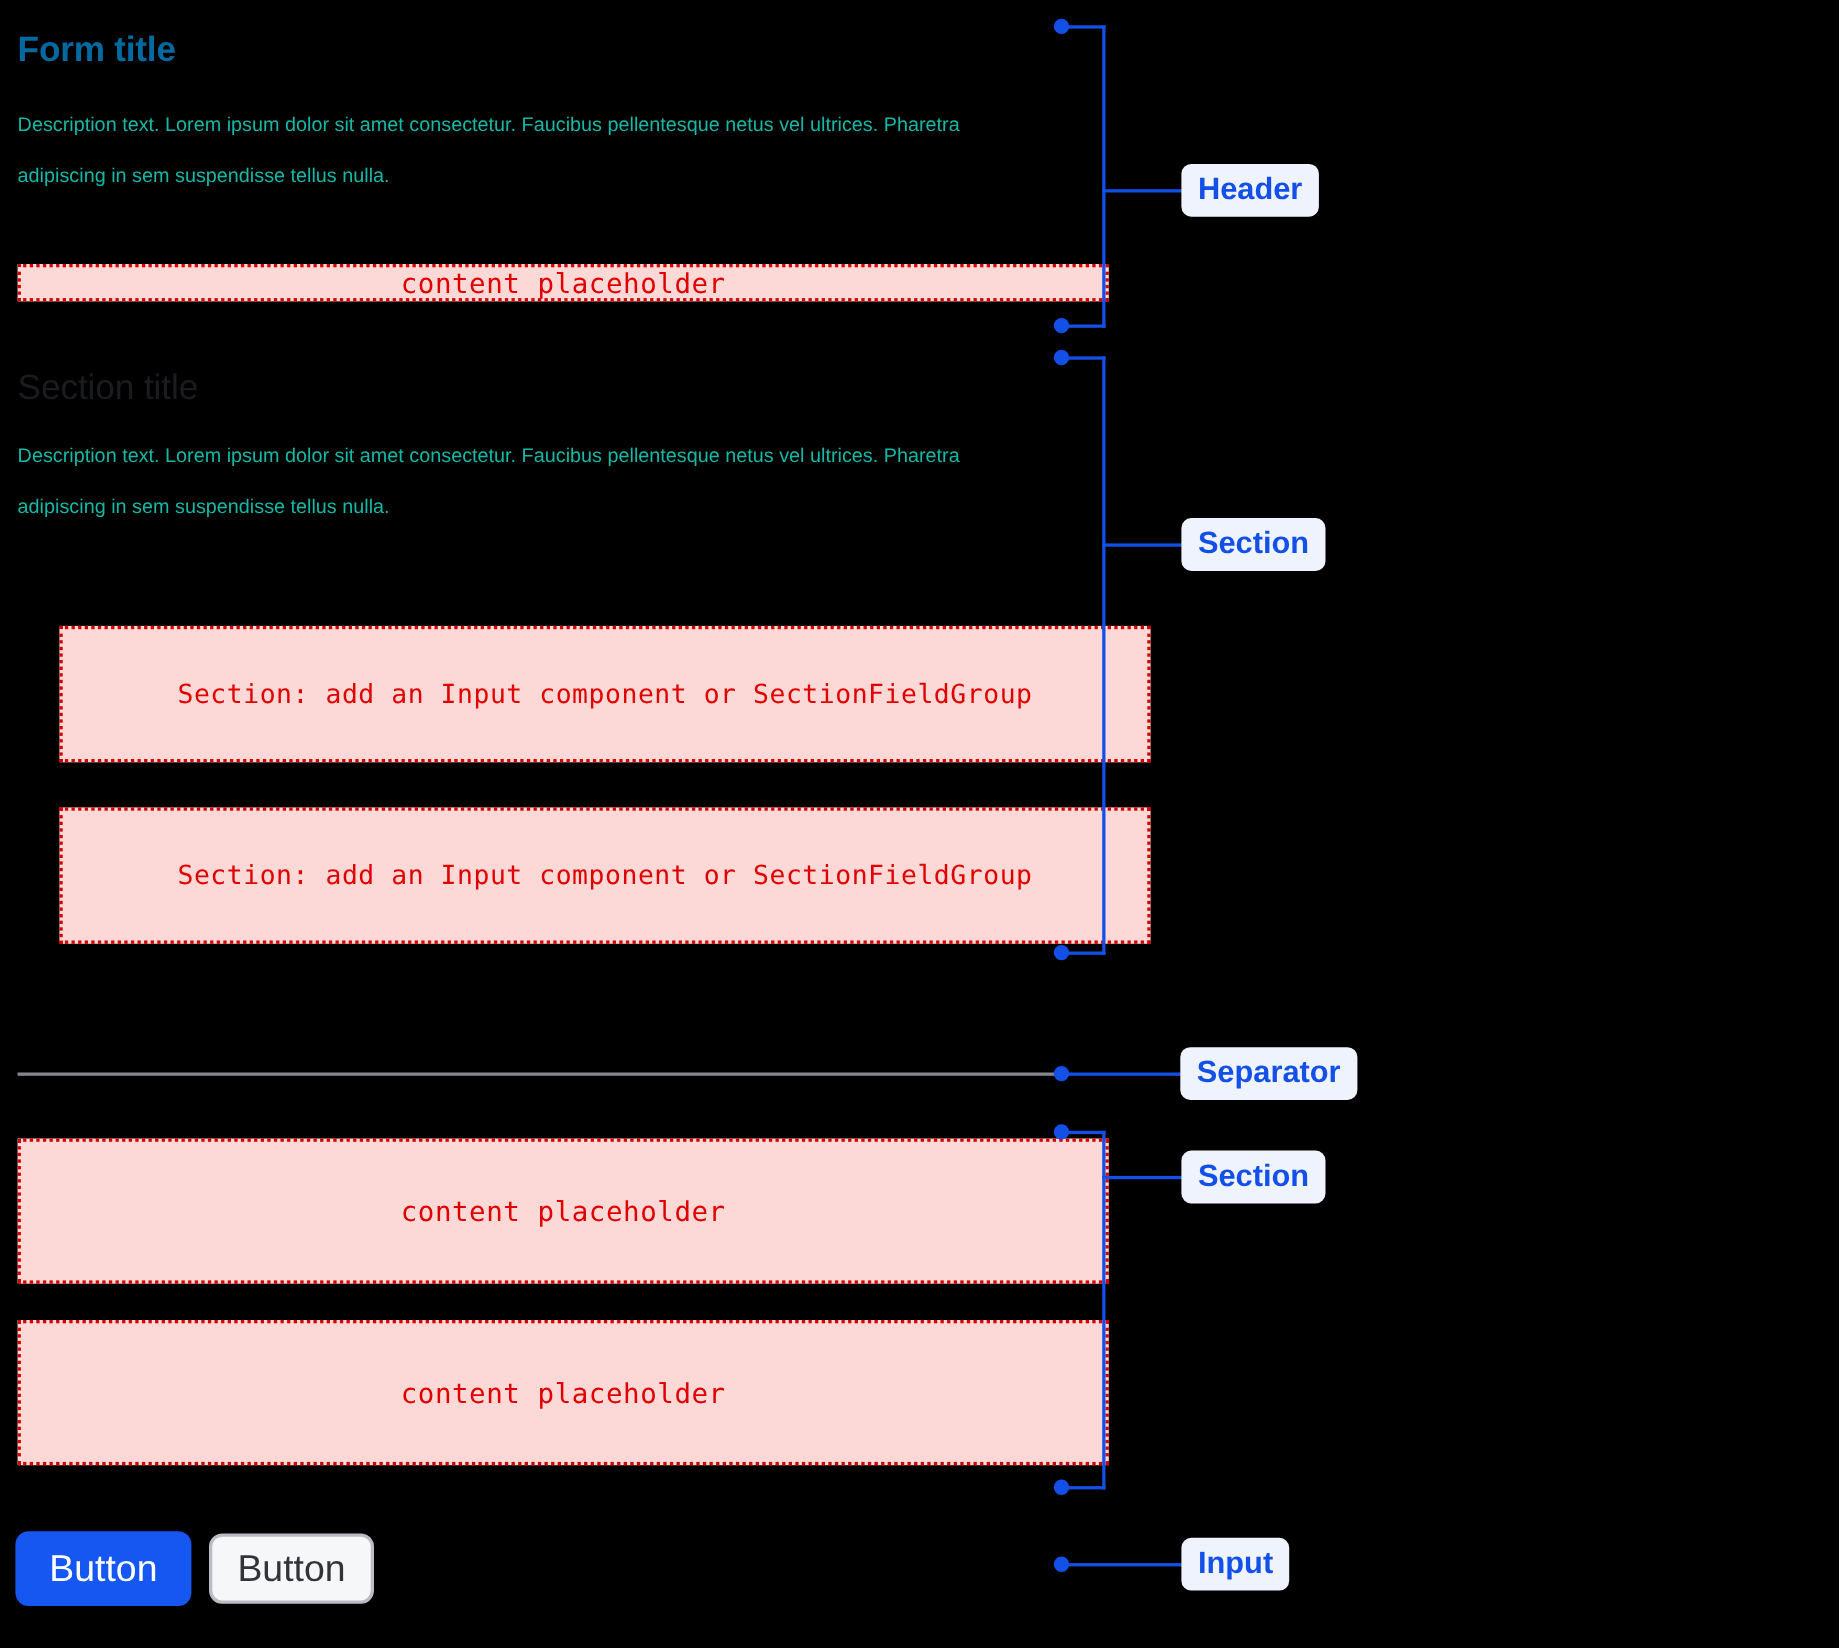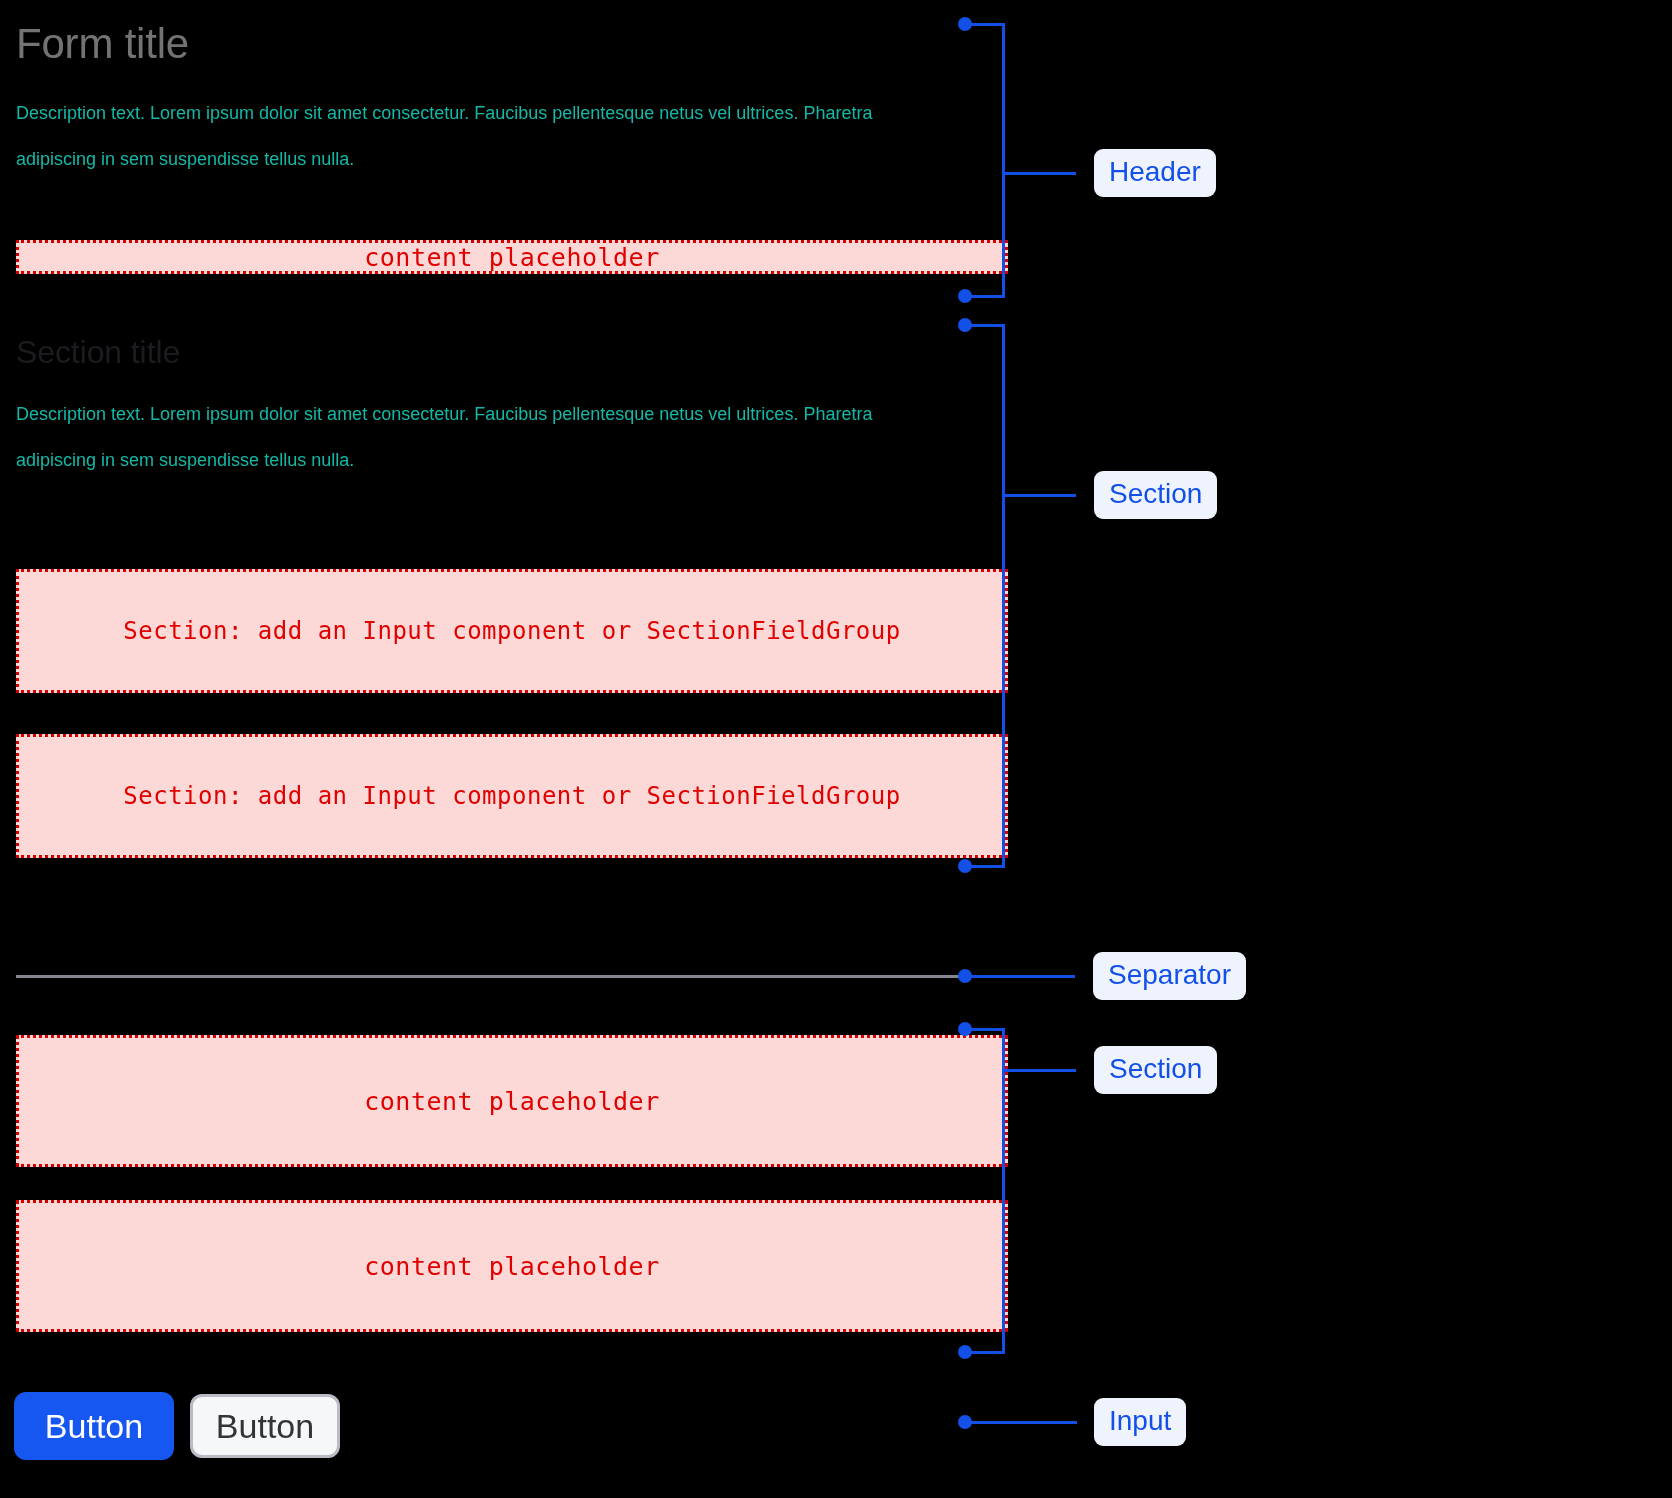--- a/index.html
+++ b/index.html
@@ -22,24 +22,24 @@
     left: 0;
     top: 0;
     width: 968px;
     height: 1498px;
   }
 
   .form-title {
     position: absolute;
     left: 16px;
     top: 18px;
-    font-size: 42px;
-    font-weight: 400;
+    font-size: 32px;
+    font-weight: 700;
     line-height: 52px;
-    color: #737373;
+    color: #0369a1;
     letter-spacing: -0.2px;
     white-space: nowrap;
   }
 
   .form-desc {
     position: absolute;
     left: 16px;
     width: 912px;
     font-size: 18px;
     line-height: 46px;
@@ -68,21 +68,21 @@
     border: 3px dotted #d40000;
     display: flex;
     align-items: center;
     justify-content: center;
     color: #e00000;
     font-family: "DejaVu Sans Mono", "Liberation Mono", monospace;
     font-size: 25px;
     letter-spacing: 0.5px;
     white-space: nowrap;
   }
-  .ph.small { font-size: 24px; }
+  .ph.small { font-size: 24px; margin-left: 38px; }
 
   .separator-line {
     position: absolute;
     left: 16px;
     width: 944px;
     height: 3px;
     background: #85878f;
   }
 
   
@@ -142,23 +142,22 @@
   }
   .anno-label {
     position: absolute;
     transform: translateY(-50%);
     background: #eff3fe;
     color: #1350e8;
     border-radius: 9px;
     padding: 7px 15px 9px 15px;
     font-size: 28px;
     line-height: 32px;
-    font-weight: 400;
-    white-space: nowrap;
-    margin-left: 20px;
+    font-weight: 700;
+    white-space: nowrap;
   }
 </style>
 </head>
 <body>
 
 <div id="form-column">
 
   <div class="form-title">Form title</div>
 
   <div class="form-desc" style="top:90px;">Description text. Lorem ipsum dolor sit amet consectetur. Faucibus pellentesque netus vel ultrices. Pharetra adipiscing in sem suspendisse tellus nulla.</div>

